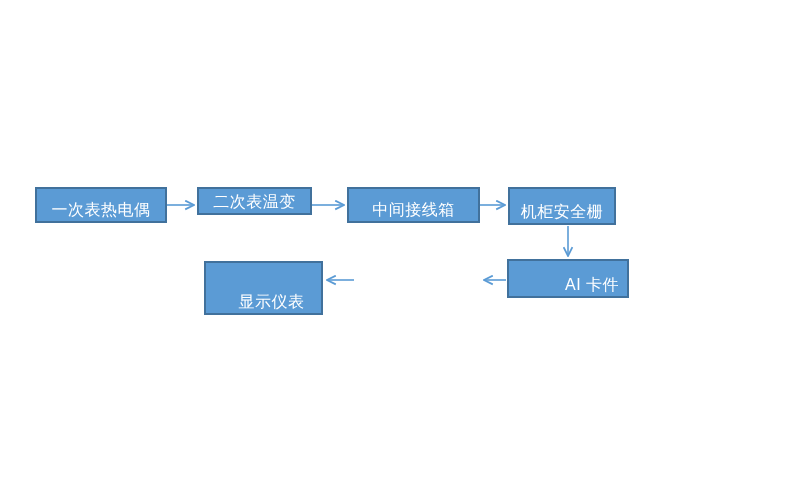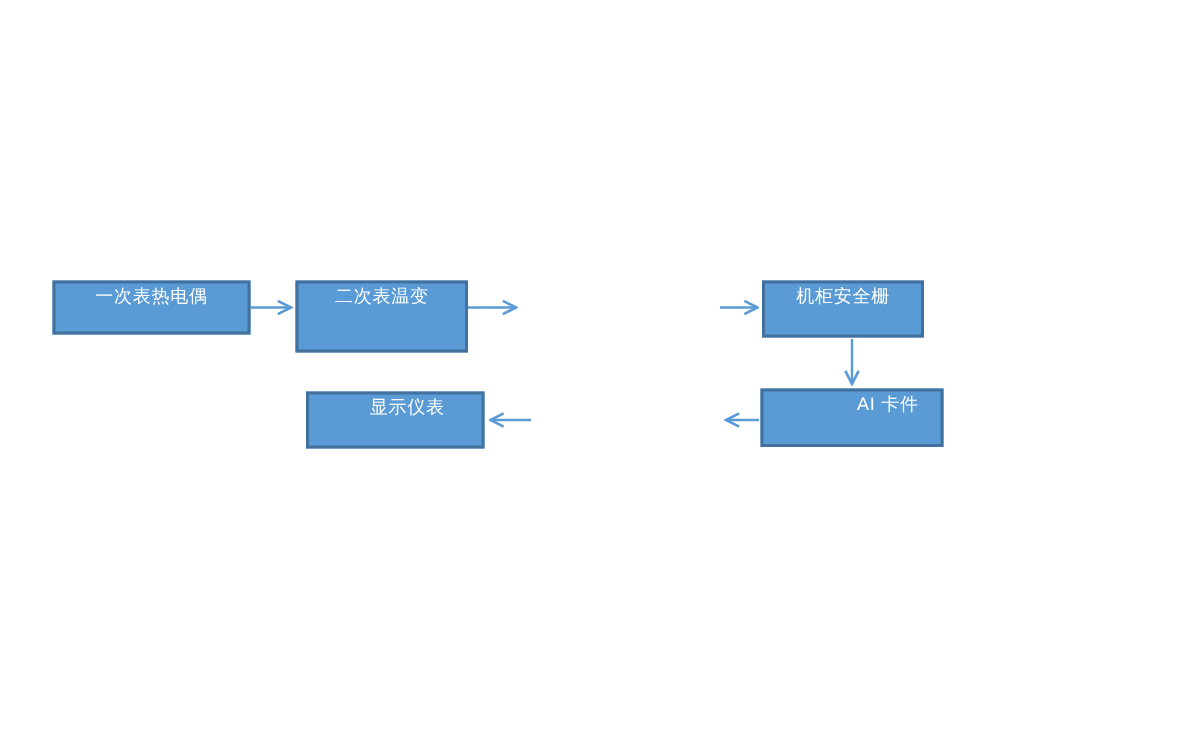--- a/index.html
+++ b/index.html
@@ -25,35 +25,35 @@
     pointer-events: none;
   }
   .arrows line { stroke: var(--arrow-color); stroke-width: 1.6; }
   #arrowhead path { stroke: var(--arrow-color); stroke-width: 1.6; fill: none; }
   .node {
     position: absolute;
     background: var(--node-fill);
     border: 2px solid var(--node-border);
     color: var(--node-text);
     display: flex;
-    align-items: flex-start;
+    align-items: flex-end;
     justify-content: center;
-    font-size: 12px;
+    font-size: 16px;
     letter-spacing: 0.5px;
     white-space: nowrap;
   }
   
   .node-1 { left: 35px;  top: 187px; width: 132px; height: 36px; }
-  .node-2 { left: 197px; top: 187px; width: 115px; height: 48px; }
+  .node-2 { left: 197px; top: 187px; width: 115px; height: 28px; }
   .node-3 { left: 347px; top: 187px; width: 133px; height: 36px; }
   .node-4 { left: 508px; top: 187px; width: 108px; height: 38px; }
   
   .node-5 { left: 507px; top: 259px; width: 122px; height: 39px; padding-left: 48px; }
   .node-6 { left: 355px; top: 261px; width: 125px; height: 38px; }
-  .node-7 { left: 204px; top: 261px; width: 119px; height: 38px; padding-left: 16px; }
+  .node-7 { left: 204px; top: 261px; width: 119px; height: 54px; padding-left: 16px; }
 </style>
 </head>
 <body>
 
 <div class="canvas">
 
   <svg class="arrows" viewBox="0 0 800 500" xmlns="http://www.w3.org/2000/svg">
     <defs>
       <marker id="arrowhead" viewBox="0 0 10 10" refX="9" refY="5" markerWidth="11" markerHeight="11" markerUnits="userSpaceOnUse" orient="auto-start-reverse">
         <path d="M1,1 L9,5 L1,9"></path>
@@ -66,20 +66,23 @@
     <line x1="506" y1="280" x2="484" y2="280" marker-end="url(#arrowhead)"></line>
     <line x1="354" y1="280" x2="327" y2="280" marker-end="url(#arrowhead)"></line>
   </svg>
 
   <div class="node node-1">
     <span>一次表热电偶</span>
   </div>
   <div class="node node-2">
     <span>二次表温变</span>
   </div>
+  <div class="node node-3">
+    <span>中间接线箱</span>
+  </div>
   <div class="node node-4">
     <span>机柜安全栅</span>
   </div>
   <div class="node node-5">
     <span>AI 卡件</span>
   </div>
   <div class="node node-7">
     <span>显示仪表</span>
   </div>
 

